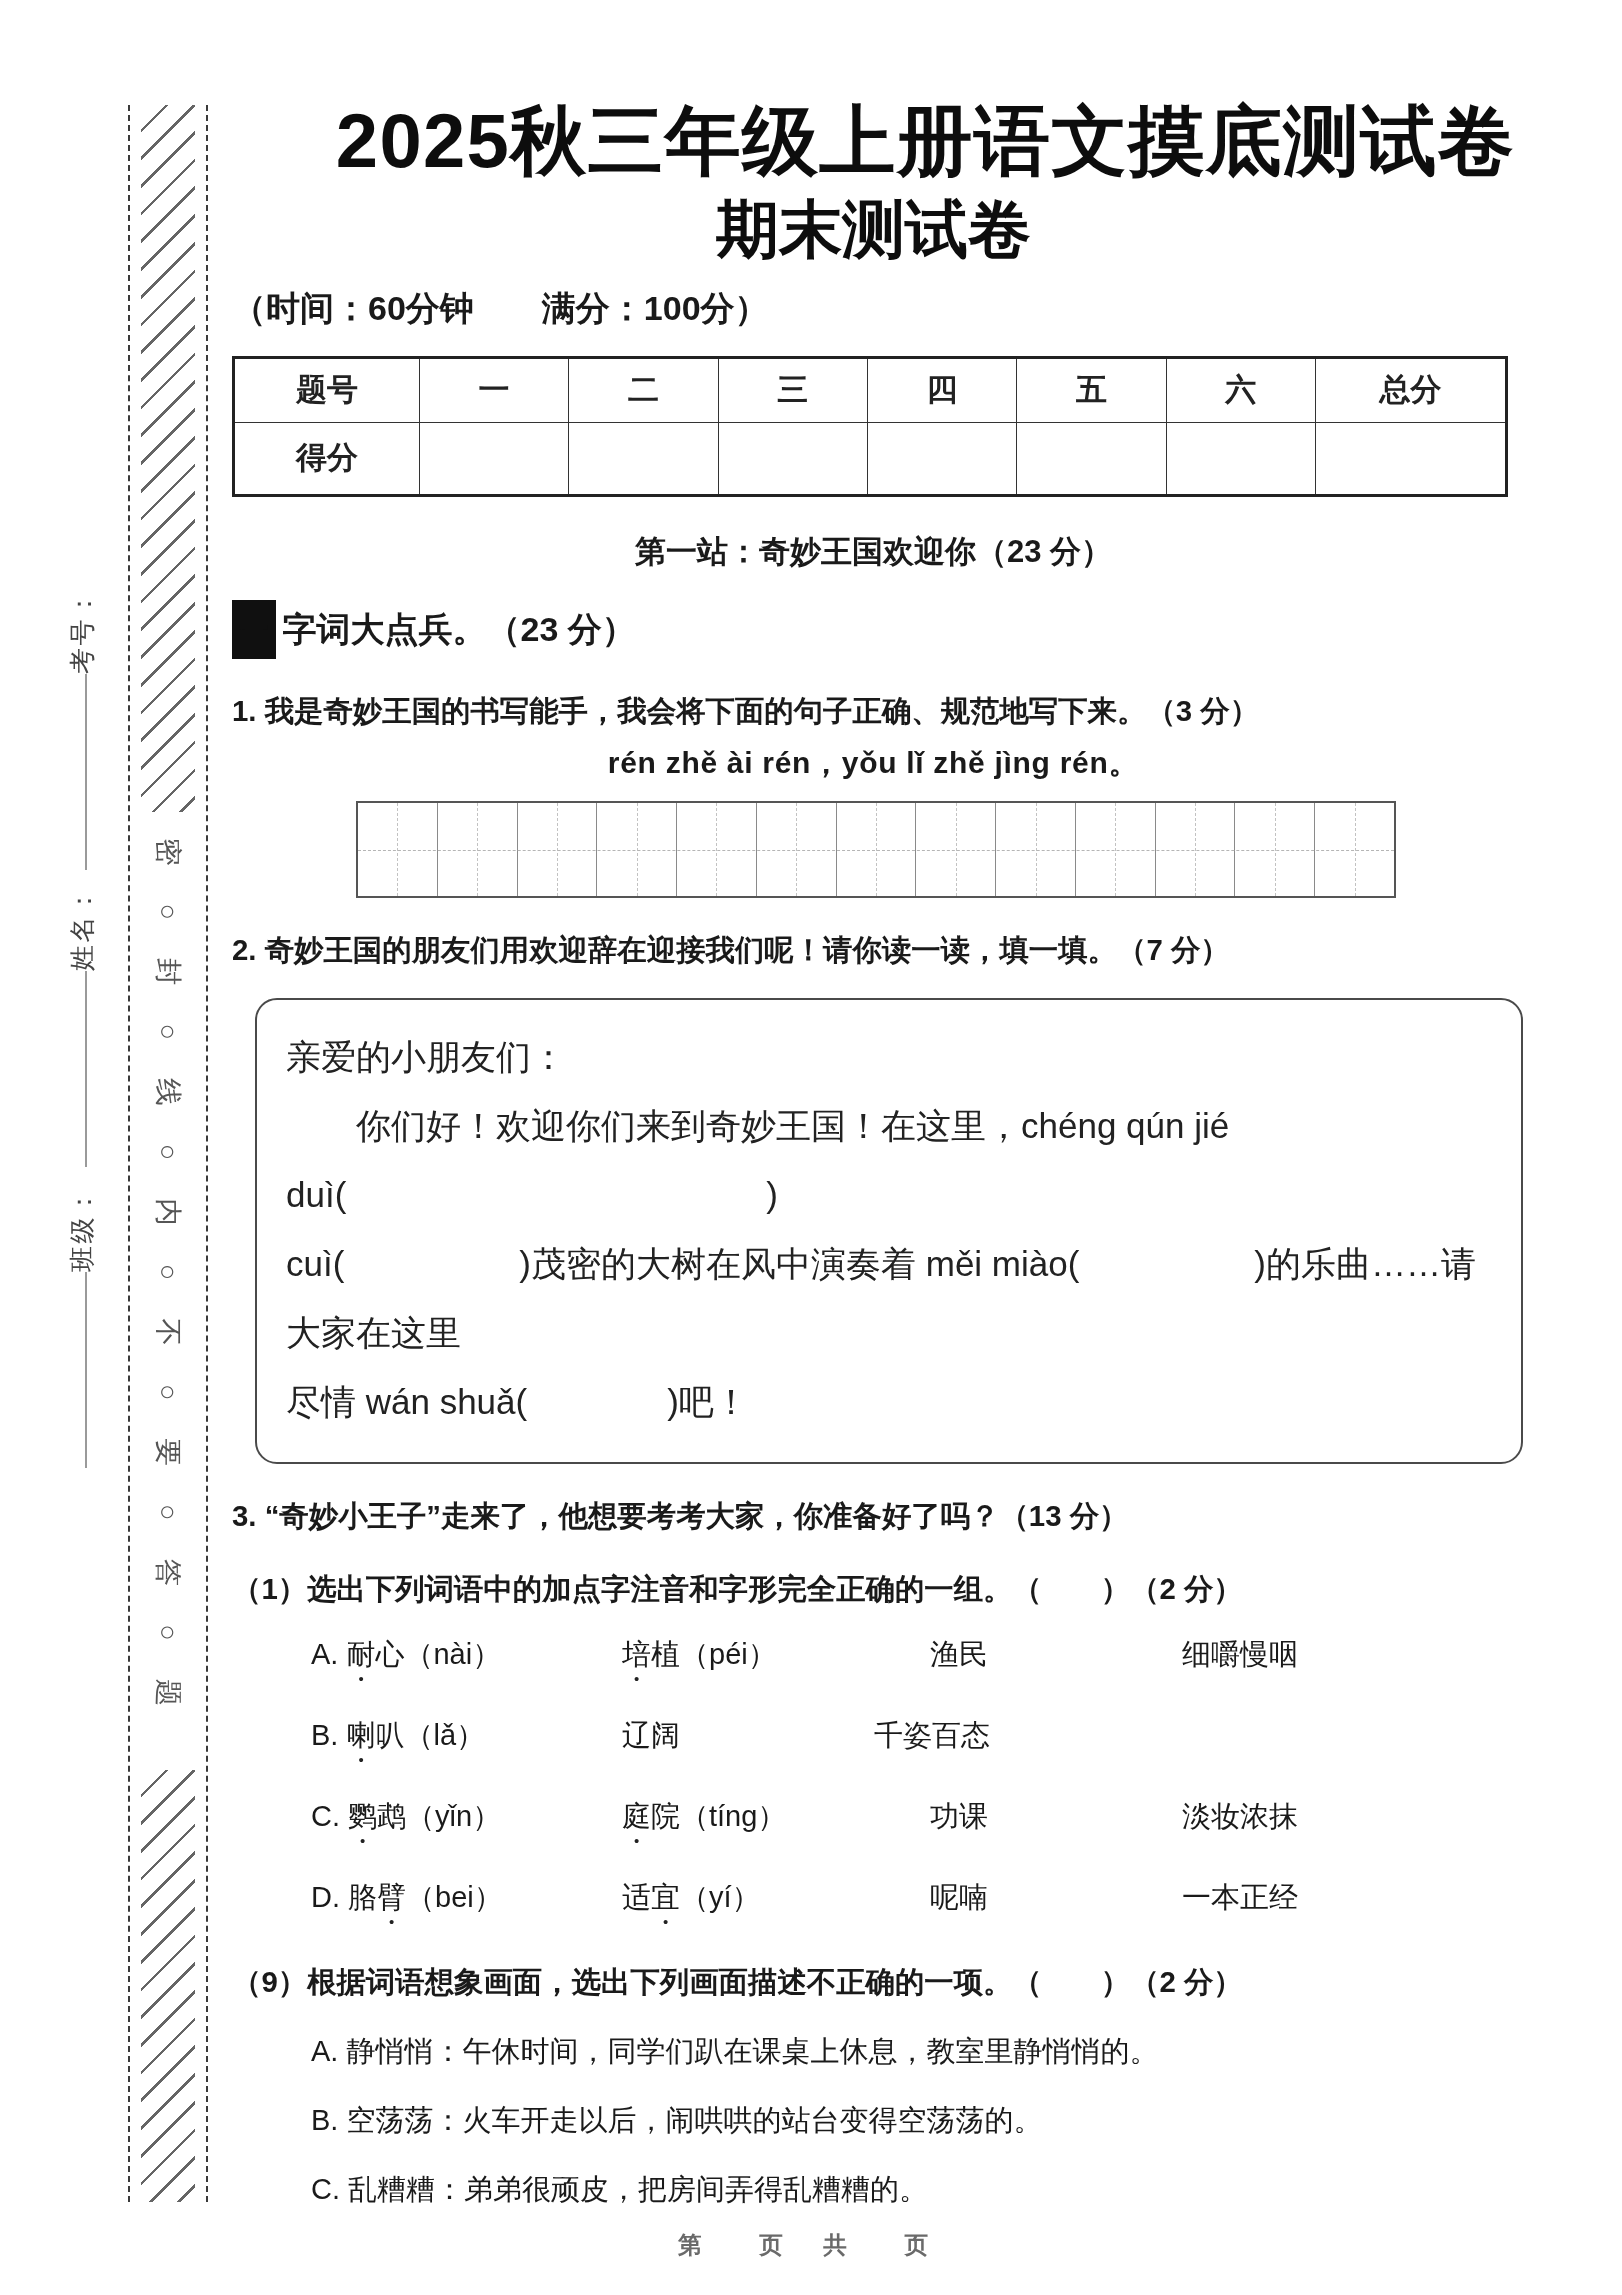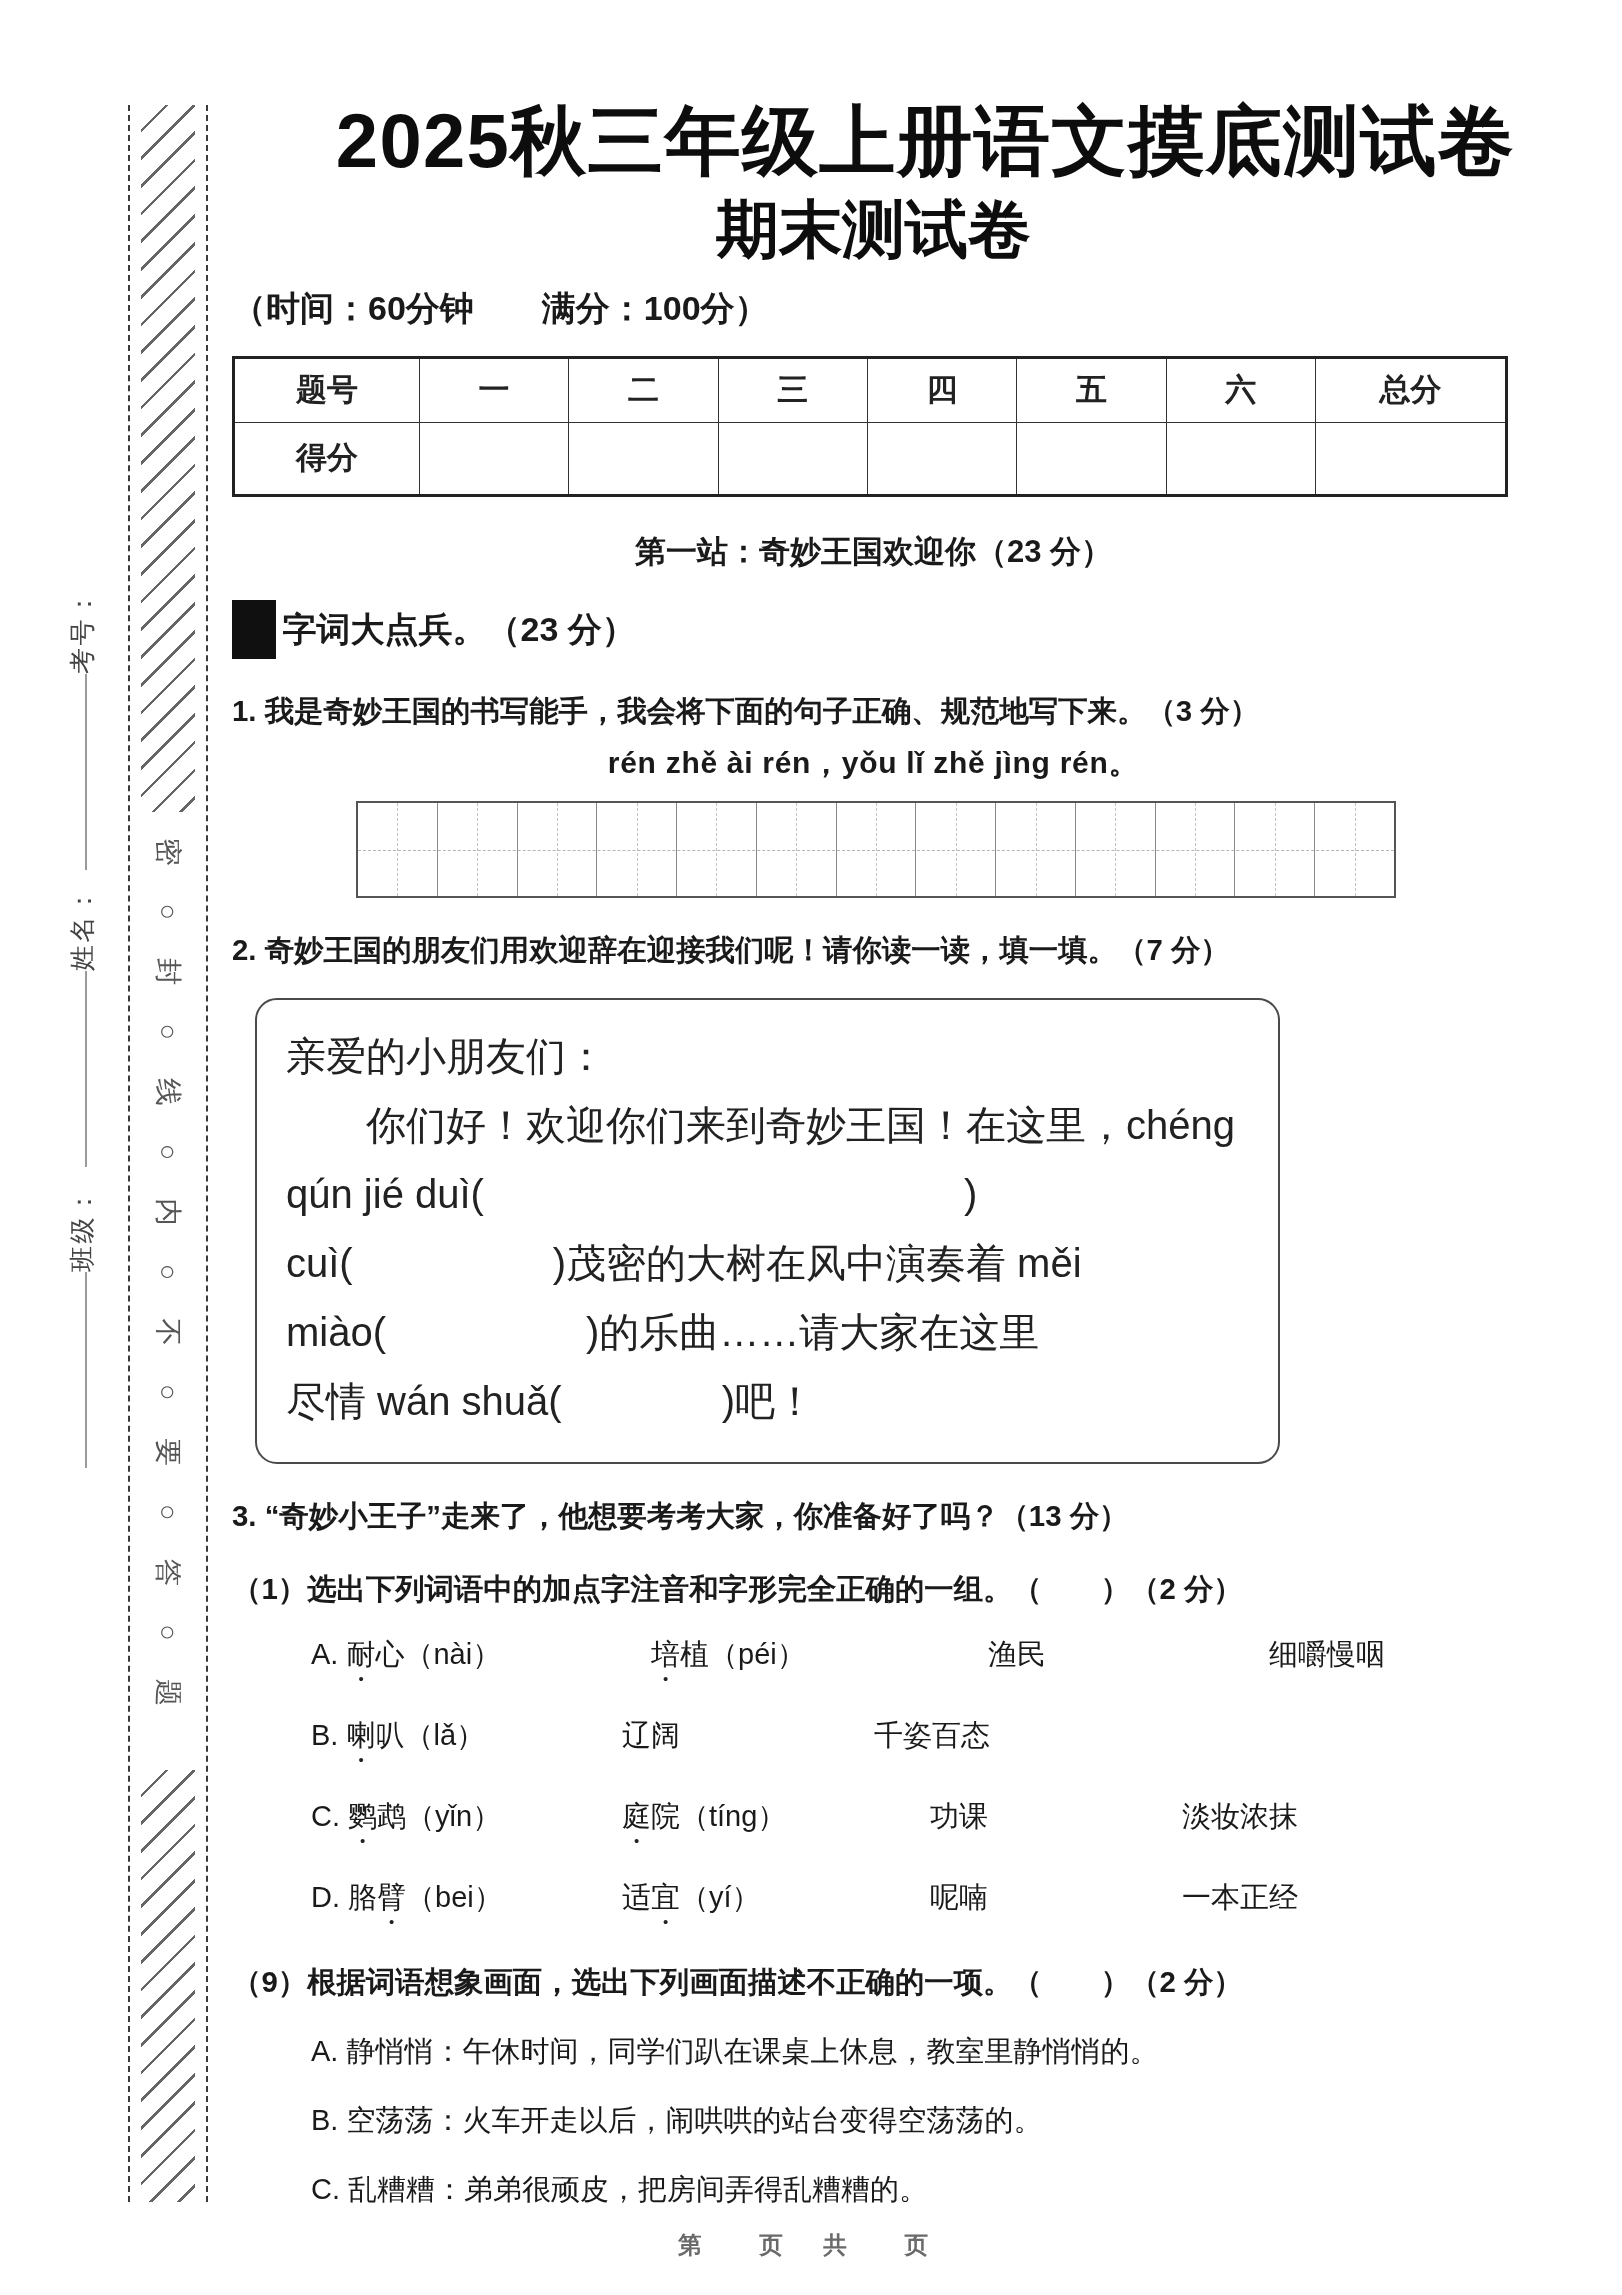--- a/index.html
+++ b/index.html
@@ -85,29 +85,29 @@
   }
   .wcell { flex:1 1 0; border-right:1.3px solid #8a8a8a; position:relative; }
   .wcell:last-child { border-right:none; }
   .wcell::after {
     content:""; position:absolute; top:0; bottom:0; left:50%;
     border-left:1.3px dashed #c2c2c2;
   }
 
   
   .letter-box {
-    margin:26px 0 0 23px; width:1025px; border:2px solid #4a4a4a; border-radius:22px;
-    padding:22px 29px 26px 29px; font-size:40px; line-height:69px; color:#222;
+    margin:26px 0 0 23px; width:1268px; border:2px solid #4a4a4a; border-radius:22px;
+    padding:22px 29px 26px 29px; font-size:35px; line-height:69px; color:#222;
     font-weight:normal;
   }
 
   
   .pin-rows { margin:19.6px 0 0 79px; font-size:29px; }
   .pin-row { display:flex; margin-top:29px; }
-  .pin-row:first-child { margin-top:23.6px;gap:29px; }
+  .pin-row:first-child { margin-top:23.6px; }
   .pin-c1 { width:311px; } .pin-c2 { width:308px; } .pin-c3 { width:252px; } .pin-c4 { flex:1; }
   .dotted {
     -webkit-text-emphasis:filled dot #222; -webkit-text-emphasis-position:under right;
     text-emphasis:filled dot #222; text-emphasis-position:under right;
   }
 
   .opt-line { margin:29px 0 0 79px; font-size:29px; }
 
   .footer {
     position:absolute; left:0; right:0; bottom:34px; text-align:center;

